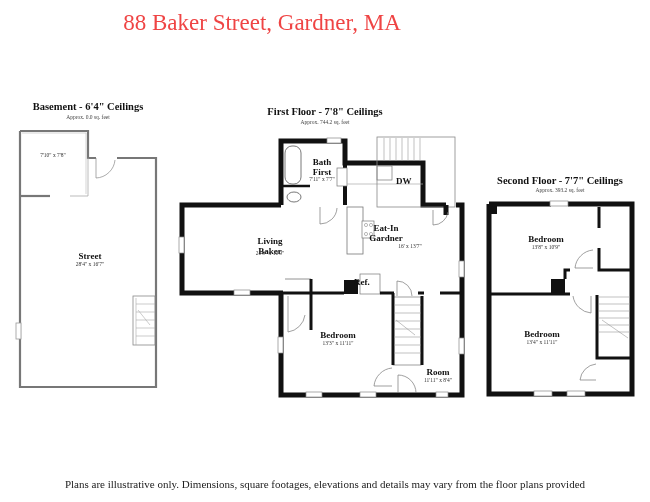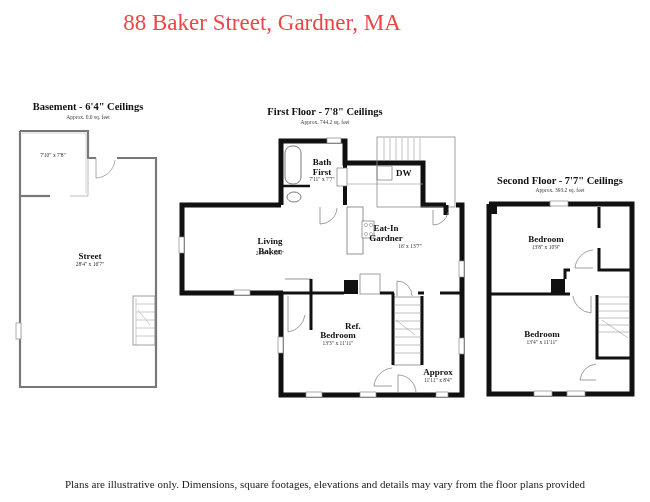--- a/index.html
+++ b/index.html
@@ -177,40 +177,40 @@
 
 <div class="plan-title" style="left:250px; top:106px; width:150px;">First Floor - 7'8" Ceilings</div>
 <div class="plan-sub" style="left:250px; top:119px; width:150px;">Approx. 744.2 sq. feet</div>
 
 <div class="room-label" style="left:302px; top:157px; width:40px;">
   <span>Bath</span><br>
   <span>First</span>
 </div>
 <div class="room-dim" style="left:302px; top:176px; width:40px;">7'11" x 7'7"</div>
 
-<div class="small-label" style="left:396px; top:168px;">DW</div>
+<div class="small-label" style="left:396px; top:176px;">DW</div>
 
 <div class="room-label" style="left:235px; top:230px; width:70px;margin-top:6px;">
   <span>Living</span><br>
   <span>Baker</span>
 </div>
 <div class="room-dim" style="left:235px; top:250px; width:70px;">21'9" x 10'9"</div>
 
 <div class="room-label" style="left:356px; top:223px; width:60px;">
   <span>Eat-In</span><br>
   <span>Gardner</span>
 </div>
 <div class="room-dim" style="left:380px; top:243px; width:60px;">16' x 13'7"</div>
 
-<div class="small-label" style="left:345px; top:277px;margin-top:44px;">Ref.</div>
+<div class="small-label" style="left:354px; top:277px;">Ref.</div>
 
 <div class="room-label" style="left:308px; top:330px; width:60px;">Bedroom</div>
 <div class="room-dim" style="left:308px; top:340px; width:60px;">13'3" x 11'11"</div>
 
-<div class="room-label" style="left:418px; top:367px; width:40px;">Approx</div>
+<div class="room-label" style="left:418px; top:367px; width:40px;">Room</div>
 <div class="room-dim" style="left:413px; top:377px; width:50px;">11'11" x 8'4"</div>
 
 <div class="plan-title" style="left:485px; top:175px; width:150px;">Second Floor - 7'7" Ceilings</div>
 <div class="plan-sub" style="left:485px; top:187px; width:150px;">Approx. 393.2 sq. feet</div>
 
 <div class="room-label" style="left:516px; top:234px; width:60px;">Bedroom</div>
 <div class="room-dim" style="left:516px; top:244px; width:60px;">13'8" x 10'9"</div>
 
 <div class="room-label" style="left:512px; top:329px; width:60px;">Bedroom</div>
 <div class="room-dim" style="left:512px; top:339px; width:60px;">13'4" x 11'11"</div>

